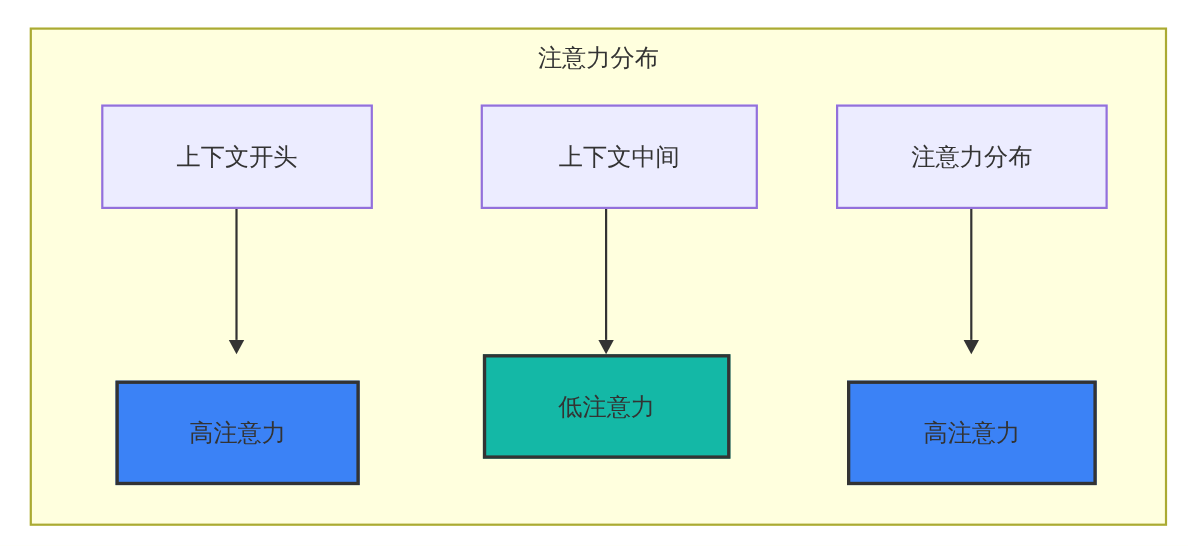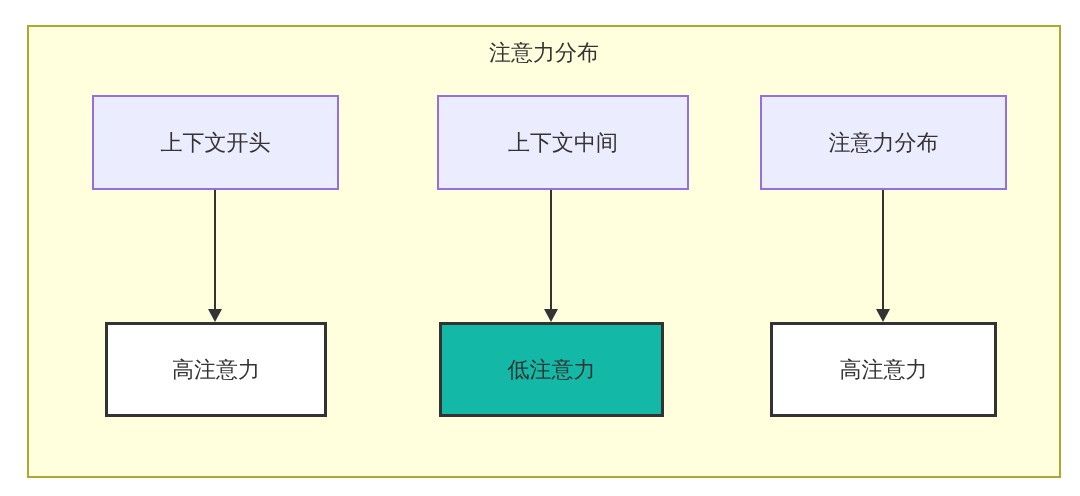--- a/index.html
+++ b/index.html
@@ -49,21 +49,21 @@
     top: 68px;
     height: 95px;
     background: #ECECFF;
     border: 2px solid #9370DB;
   }
   .node-target {
     top: 295px;
     height: 95px;
     border: 3px solid #333333;
   }
-  .fill-high { background: #ffffff; }
+  .fill-high { background: #3b82f6; margin-top: 24px; }
   .fill-low  { background: #14b8a6; }
 
   .src-1 { left: 63px;  width: 247px; }
   .src-2 { left: 408px; width: 252px; }
   .src-3 { left: 731px; width: 247px; }
 
   .tgt-1 { left: 76px;  width: 222px; }
   .tgt-2 { left: 410px; width: 225px; }
   .tgt-3 { left: 741px; width: 227px; }
 

